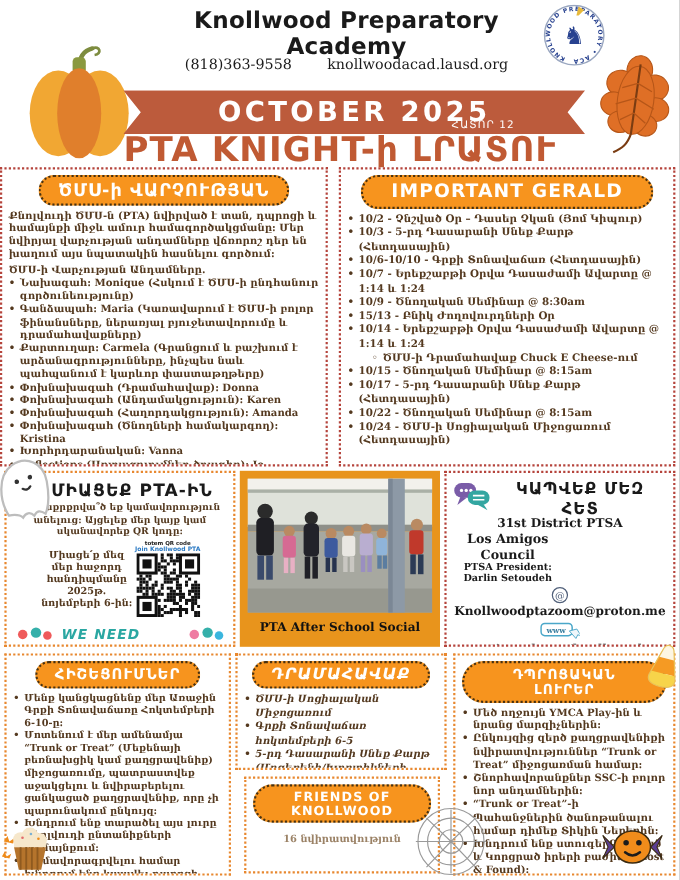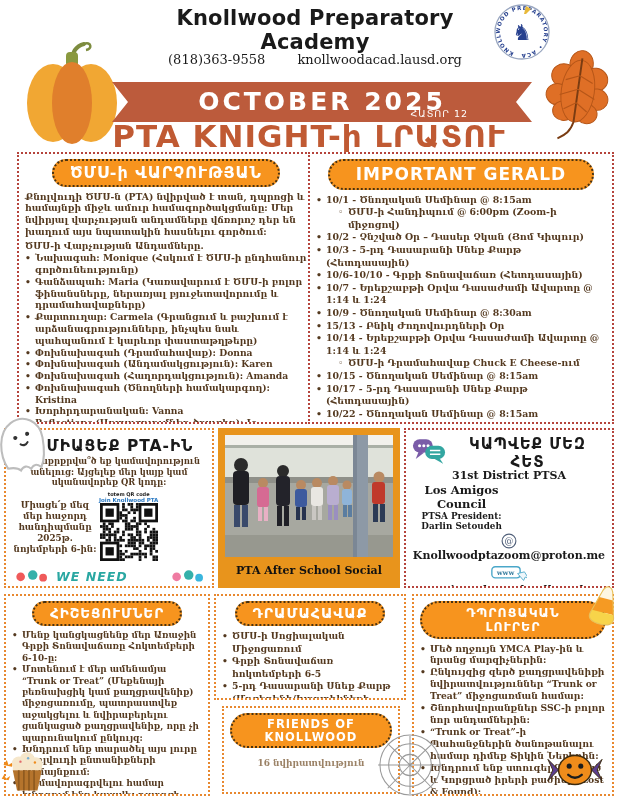--- a/index.html
+++ b/index.html
@@ -35,34 +35,34 @@
     border:2px dotted #4a3210; border-radius:20px; color:#fff; font-weight:bold;
     text-align:center; padding:3px 16px; letter-spacing:1px; line-height:1.1; }
   .btext { font-family:"DejaVu Serif","DejaVu Sans",serif; font-weight:bold; color:#54391f; }
   ul.plain { list-style:none; }
   ul.plain > li { position:relative; padding-left:10px; }
   ul.plain > li::before { content:"•"; position:absolute; left:0; top:0; }
   ul.sublist { list-style:none; margin-left:12px; }
   ul.sublist > li { position:relative; padding-left:10px; }
   ul.sublist > li::before { content:"◦"; position:absolute; left:0; top:0; }
   
-  .board { left:17px; top:152px; width:298px; height:272px; }
+  .board { left:0; top:152px; width:298px; height:272px; }
   .board .pill { font-size:16px; }
   .board-body { font-size:9.2px; line-height:1.28; }
   .board-label { font-size:9.2px; margin-top:2px; }
   .board ul { margin-top:1px; }
   
   .dates { left:308px; top:152px; width:306px; height:272px; }
   .dates .pill { font-size:17px; padding:4px 26px; }
   .dates-body { font-size:9.4px; line-height:1.34; }
   
   .join { left:4px; top:428px; width:210px; height:160px; }
   .join-h { text-align:center; font-weight:bold; font-size:15.5px; letter-spacing:1px; margin:2px 0 1px 22px; }
   .join-intro { font-size:8.4px; line-height:1.25; text-align:center; }
-  .join-row { display:flex; align-items:center; gap:1px; margin-top:3px; }
+  .join-row { display:flex; align-items:center; justify-content:center; gap:1px; margin-top:3px; }
   .join-meeting { width:86px; font-size:8.8px; line-height:1.25; text-align:center; }
   .qr-wrap { text-align:center; }
   .qr-cap { font-size:5px; font-weight:bold; color:#222; }
   .qr-link { font-size:5.5px; font-weight:bold; color:#2d7bc4; }
   .weneed { display:flex; align-items:center; justify-content:center; gap:6px; margin-top:4px; }
   .weneed-text { color:#2aa7a2; font-weight:bold; font-style:italic; font-size:12.5px; letter-spacing:1px; }
   .ghost { position:absolute; left:-4px; top:414px; transform:rotate(-10deg); z-index:5; }
   
   .photo { position:absolute; left:218px; top:428px; width:182px; height:160px;
     background:#e8941c; padding:7px 7px 2px 7px; }
@@ -77,21 +77,21 @@
   .contact-cols { display:flex; justify-content:space-between; padding:1px 4px 0 4px; }
   .contact-col { width:49%; }
   .c-org { font-weight:bold; font-size:11.5px; }
   .c-role, .c-name { font-weight:bold; font-size:8.8px; line-height:1.15; }
   .c-mail, .c-url { font-weight:bold; font-size:11px; margin-top:0px; }
   .icon-line { line-height:0; margin-top:2px; }
   
   .rem { left:4px; top:594px; width:206px; height:202px; }
   .rem .pill { font-size:13.5px; }
   .rem-body { font-size:8.8px; line-height:1.3; }
-  .fund { left:214px; top:594px; width:192px; height:106px; }
+  .fund { left:214px; top:594px; width:192px; height:106px;font-style:italic; }
   .fund .pill { font-size:14px; }
   .fund-body { font-size:9.2px; line-height:1.35; }
   .friends { left:222px; top:706px; width:178px; height:88px; }
   .friends .pill { font-size:11.5px; padding:3px 18px; }
   .friends-note { text-align:center; color:#9b8266; font-size:9px; font-weight:bold; margin-top:10px;
     font-family:"DejaVu Serif","DejaVu Sans",serif; }
   .news { left:412px; top:594px; width:202px; height:202px; }
   .news .pill { font-size:12.5px; }
   .news-body { font-size:9.2px; line-height:1.3; }
   
@@ -178,26 +178,20 @@
           <li>Reflections (Արտացոլումներ ծրագիր): Jo</li>
         </ul>
     </div>
   </div>
 
   <div class="dotbox dates">
     <span class="pill">IMPORTANT GERALD</span>
     <div class="dates-body btext">
       <ul class="plain">
 
-          <li>
-            <span>10/1 - Ծնողական Սեմինար @ 8:15am</span>
-            <ul class="sublist">
-              <li>ԾՄՍ-ի Հանդիպում @ 6:00pm (Zoom-ի միջոցով)</li>
-            </ul>
-          </li>
 
           <li>
             <span>10/2 - Չնշված Օր – Դասեր Չկան (Յոմ Կիպուր)</span>
             
           </li>
 
           <li>
             <span>10/3 - 5-րդ Դասարանի Սնեք Քարթ (Հետդասային)</span>
             
           </li>

